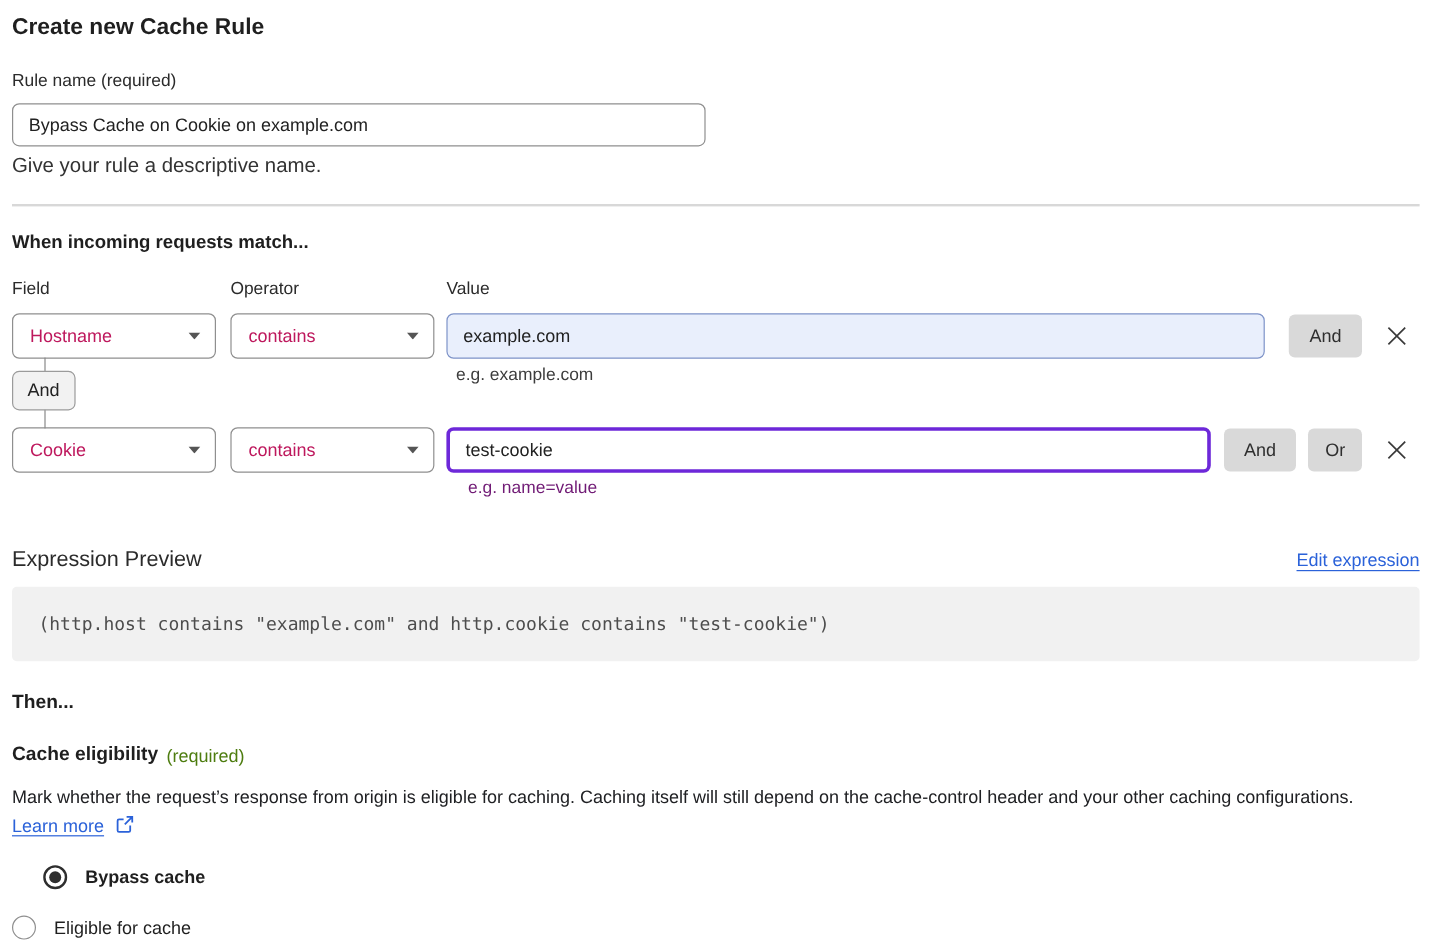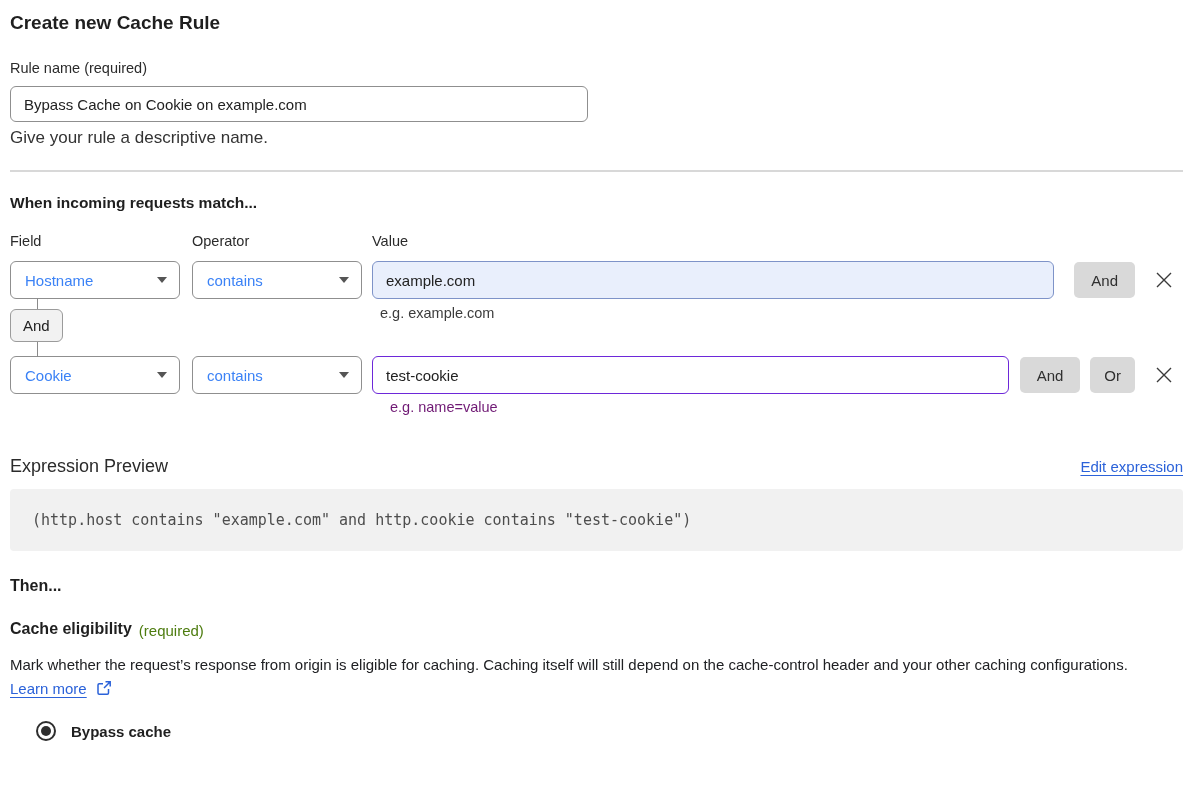--- a/index.html
+++ b/index.html
@@ -33,26 +33,26 @@
   .col-gap1 { width: 12px; }
   .col-operator { width: 170px; }
   .col-gap2 { width: 10px; }
 
   .cond-row { margin-top: 11px; display: flex; align-items: center; height: 38px; }
   .cond-row.second { margin-top: 0; }
 
   .select-box {
     width: 170px; height: 38px; border: 1px solid #8f8f8f; border-radius: 6px;
     background: #fff; display: flex; align-items: center; justify-content: space-between;
-    padding: 0 12px 0 14px; font-size: 15px; color: #3b82f6; cursor: pointer; flex: none; gap: 20px;
+    padding: 0 12px 0 14px; font-size: 15px; color: #be185d; cursor: pointer; flex: none; gap: 20px;
   }
   .select-box .chev { flex: none; margin-left: 8px; }
 
   .value-input {
-    flex: 1; height: 38px; border: 1px solid #6d28d9; border-radius: 6px;
+    flex: 1; height: 38px; border: 3px solid #6d28d9; border-radius: 6px;
     padding: 0 13px; font-size: 15px; color: #222; background: #fff;
     font-family: "Liberation Sans", sans-serif; outline: none; min-width: 0;
   }
   .value-input.focused { background: #e9effc; border: 1px solid #7e93c8; }
   .mr20 { margin-right: 20px; }
   .mr11 { margin-right: 11px; }
 
   .gray-btn {
     height: 36px; background: #d9d9d9; border: none; border-radius: 5px;
     font-size: 15px; color: #2f2f2f; font-family: "Liberation Sans", sans-serif;
@@ -212,14 +212,18 @@
       <path d="M12.5 9 V13 a1.2 1.2 0 0 1 -1.2 1.2 H3.2 A1.2 1.2 0 0 1 2 13 V5 a1.2 1.2 0 0 1 1.2 -1.2 H7" stroke="#2b62d9" stroke-width="1.5" fill="none"></path>
       <path d="M9.5 1.8 H14.2 V6.5 M14.2 1.8 L8 8" stroke="#2b62d9" stroke-width="1.5" fill="none"></path>
     </svg>
   </div>
 
   <div class="radio-option first selected">
     <span class="radio-circle"></span>
     <span class="radio-label">Bypass cache</span>
   </div>
 
+  <div class="radio-option secondopt">
+    <span class="radio-circle"></span>
+    <span class="radio-label">Eligible for cache</span>
+  </div>
 
 </div>
 
 </body></html>

